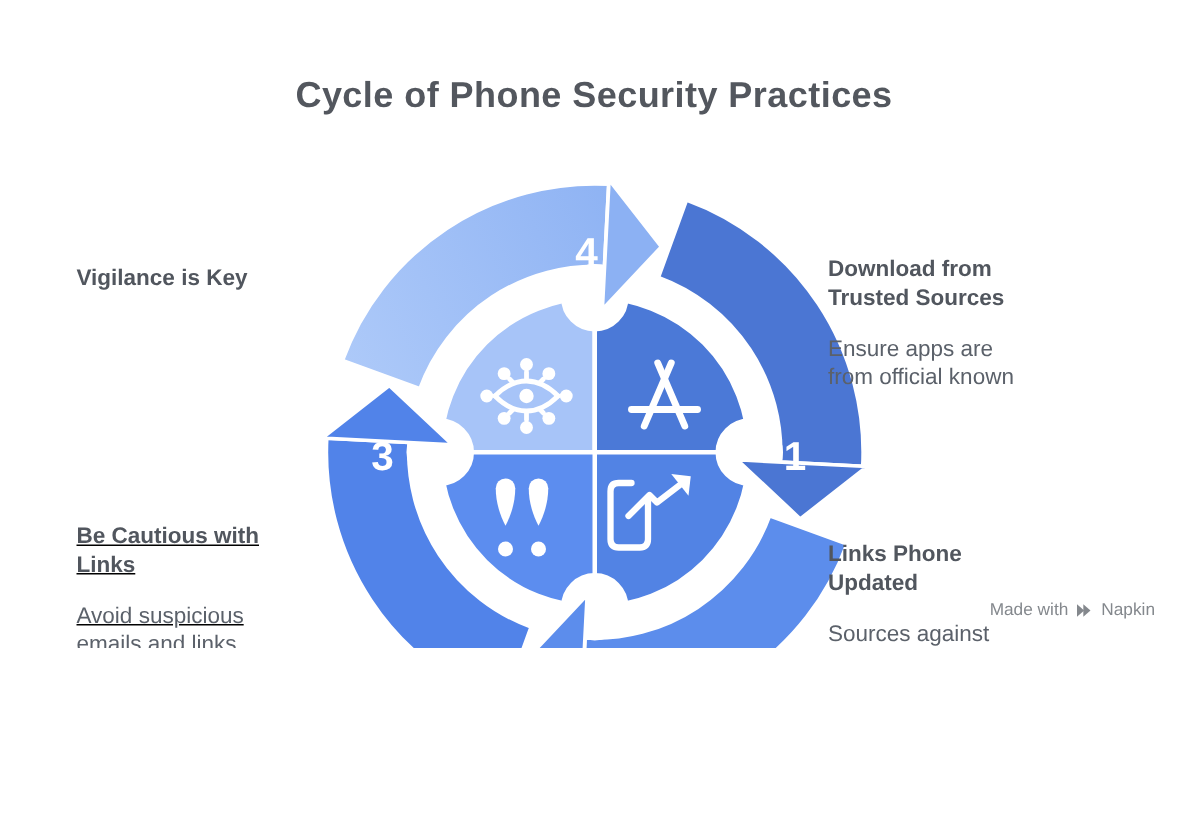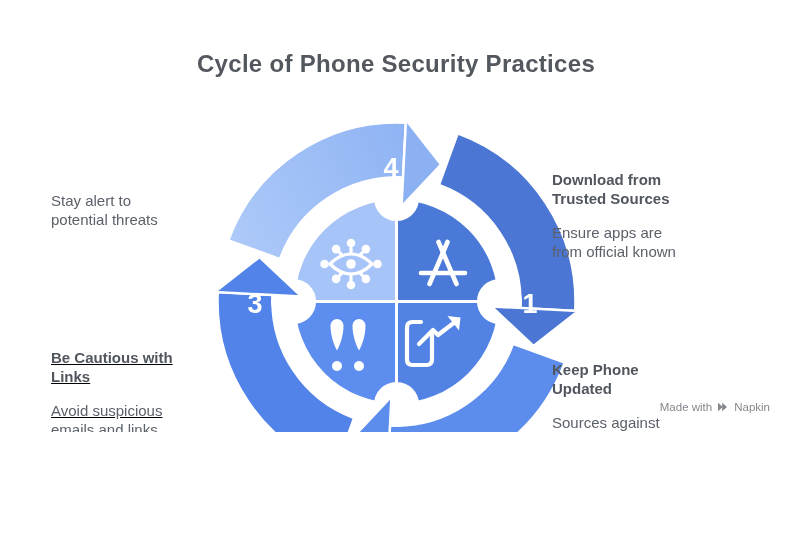--- a/index.html
+++ b/index.html
@@ -119,40 +119,39 @@
     </g>
 
     <g transform="translate(434,342)">
       <path d="M-13 -20 L-21.5 -20 Q-27 -20 -27 -14.5 L-27 17.5 Q-27 23 -21.5 23 L-7.5 23 Q-2 23 -2 17.5 L-2 -8" fill="none" stroke="#ffffff" stroke-width="4.2" stroke-linecap="round"></path>
       <path d="M-15 2 L-1 -12 L4 -7 L19 -18.5" fill="none" stroke="#ffffff" stroke-width="4.2" stroke-linecap="round" stroke-linejoin="round"></path>
       <path d="M13.5 -26 L26.5 -24.5 L25 -11.5 Z" fill="#ffffff"></path>
     </g>
   </svg>
 
   <div class="step-text left" id="block-step4">
-    <div class="step-desc">Stay alert to
-potential threats</div>
+    <div class="step-heading">Vigilance is Key</div>
   </div>
 
   <div class="step-text right" id="block-step1">
     <div class="step-heading">Download from
 Trusted Sources</div>
     <div class="step-desc">Ensure apps are
 from official known</div>
   </div>
 
   <div class="step-text left" id="block-step3">
     <div class="step-heading">Be Cautious with
 Links</div>
     <div class="step-desc">Avoid suspicious
 emails and links</div>
   </div>
 
   <div class="step-text right" id="block-step2">
-    <div class="step-heading">Keep Phone
+    <div class="step-heading">Links Phone
 Updated</div>
     <div class="step-desc">Sources against
 known vulnerabilities</div>
   </div>
 
   <div class="footer">
     <span>Made with</span>
     <svg width="12" height="12" viewBox="0 0 12 12">
       <path d="M1 1.8 L5.8 6 L1 10.2 Z" fill="#84888d"></path>
       <path d="M5.2 1.8 L10 6 L5.2 10.2 Z" fill="#84888d"></path>

